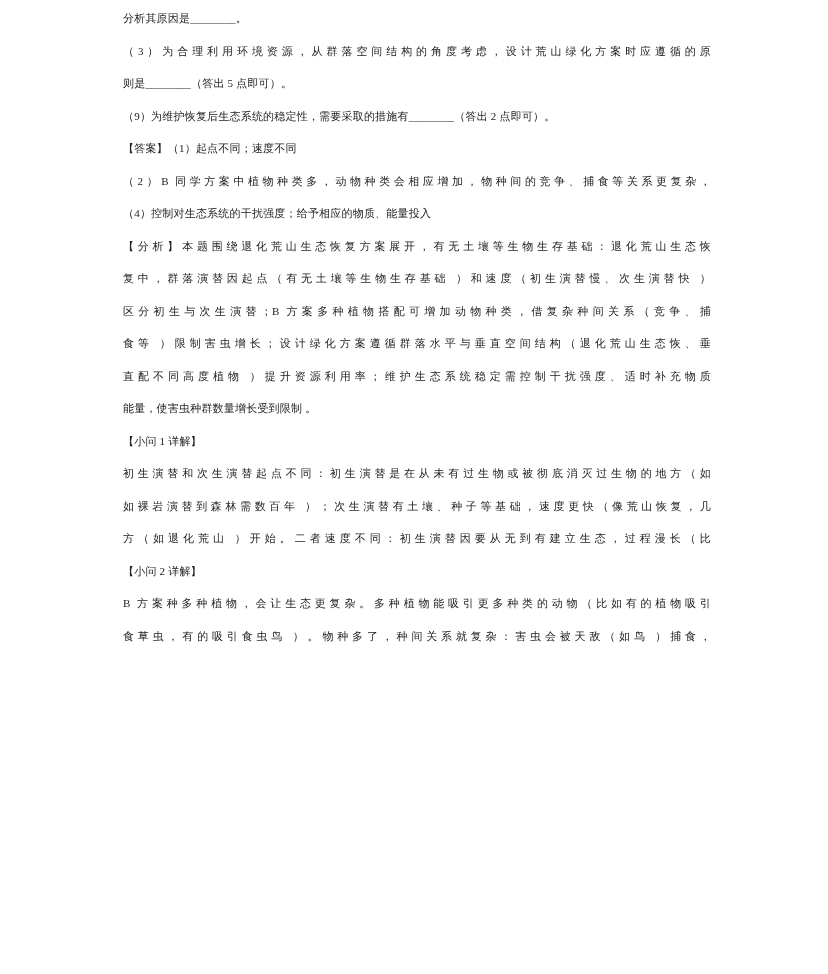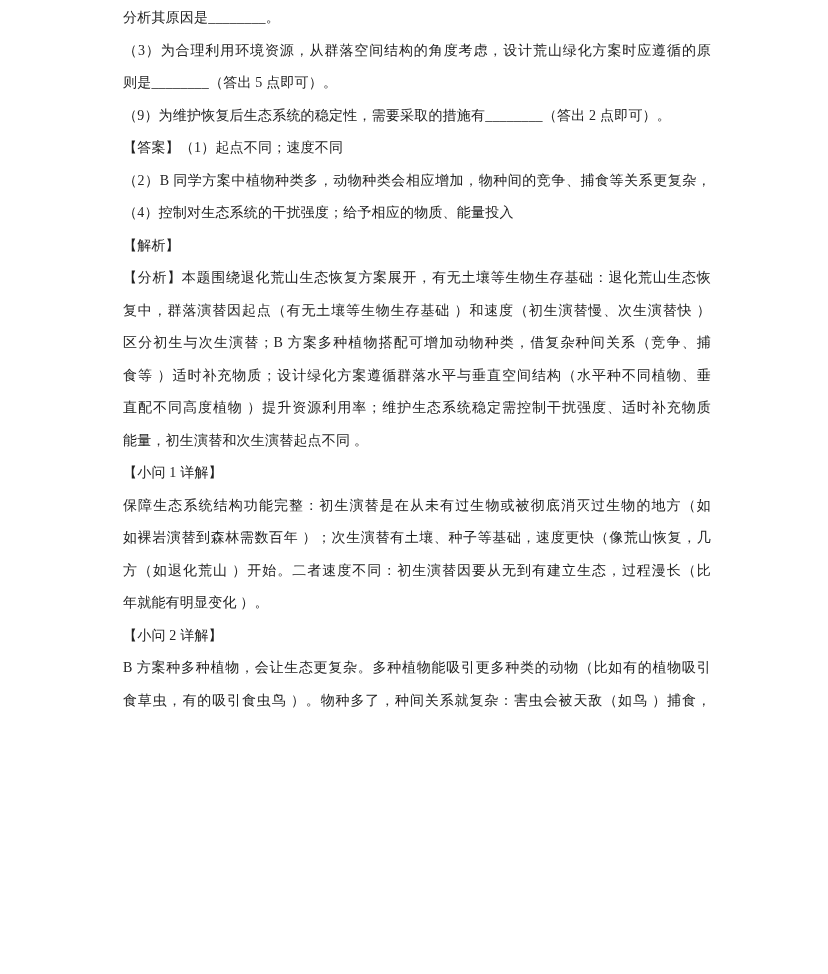--- a/index.html
+++ b/index.html
@@ -19,21 +19,21 @@
     height: 974px;
     background: #ffffff;
   }
   .text-block {
     position: absolute;
     left: 123px;
     top: 2px;
     width: 588px;
   }
   .line {
-    font-size: 14px;
+    font-size: 11px;
     line-height: 32.5px;
     color: #222222;
     letter-spacing: 0.2px;
     white-space: normal;
     text-align: justify;
     text-align-last: left;
   }
   .line.fill {
     
     text-align-last: justify;
@@ -45,29 +45,27 @@
 <div class="page">
   <div class="text-block" id="text-block">
 
   <div class="line">分析其原因是________。</div>
       <div class="line fill">（3）为合理利用环境资源，从群落空间结构的角度考虑，设计荒山绿化方案时应遵循的原</div>
       <div class="line">则是________（答出 5 点即可）。</div>
       <div class="line">（9）为维护恢复后生态系统的稳定性，需要采取的措施有________（答出 2 点即可）。</div>
       <div class="line">【答案】（1）起点不同；速度不同</div>
       <div class="line fill">（2）B 同学方案中植物种类多，动物种类会相应增加，物种间的竞争、捕食等关系更复杂，</div>
       <div class="line">（4）控制对生态系统的干扰强度；给予相应的物质、能量投入</div>
-      <div class="line">【解析】</div>
       <div class="line fill">【分析】本题围绕退化荒山生态恢复方案展开，有无土壤等生物生存基础：退化荒山生态恢</div>
       <div class="line fill">复中，群落演替因起点（有无土壤等生物生存基础 ）和速度（初生演替慢、次生演替快 ）</div>
       <div class="line fill">区分初生与次生演替；B 方案多种植物搭配可增加动物种类，借复杂种间关系（竞争、捕</div>
-      <div class="line fill">食等 ）适时补充物质；设计绿化方案遵循群落水平与垂直空间结构（水平种不同植物、垂</div>
+      <div class="line fill">食等 ）限制害虫增长；设计绿化方案遵循群落水平与垂直空间结构（退化荒山生态恢、垂</div>
       <div class="line fill">直配不同高度植物 ）提升资源利用率；维护生态系统稳定需控制干扰强度、适时补充物质</div>
-      <div class="line">能量，初生演替和次生演替起点不同 。</div>
+      <div class="line">能量，使害虫种群数量增长受到限制 。</div>
       <div class="line">【小问 1 详解】</div>
-      <div class="line fill">保障生态系统结构功能完整：初生演替是在从未有过生物或被彻底消灭过生物的地方（如</div>
+      <div class="line fill">初生演替和次生演替起点不同：初生演替是在从未有过生物或被彻底消灭过生物的地方（如</div>
       <div class="line fill">如裸岩演替到森林需数百年 ）；次生演替有土壤、种子等基础，速度更快（像荒山恢复，几</div>
       <div class="line fill">方（如退化荒山 ）开始。二者速度不同：初生演替因要从无到有建立生态，过程漫长（比</div>
-      <div class="line">年就能有明显变化 ）。</div>
       <div class="line">【小问 2 详解】</div>
       <div class="line fill">B 方案种多种植物，会让生态更复杂。多种植物能吸引更多种类的动物（比如有的植物吸引</div>
       <div class="line fill">食草虫，有的吸引食虫鸟 ）。物种多了，种间关系就复杂：害虫会被天敌（如鸟 ）捕食，</div>
     </div>
 </div>
 
 </body></html>

